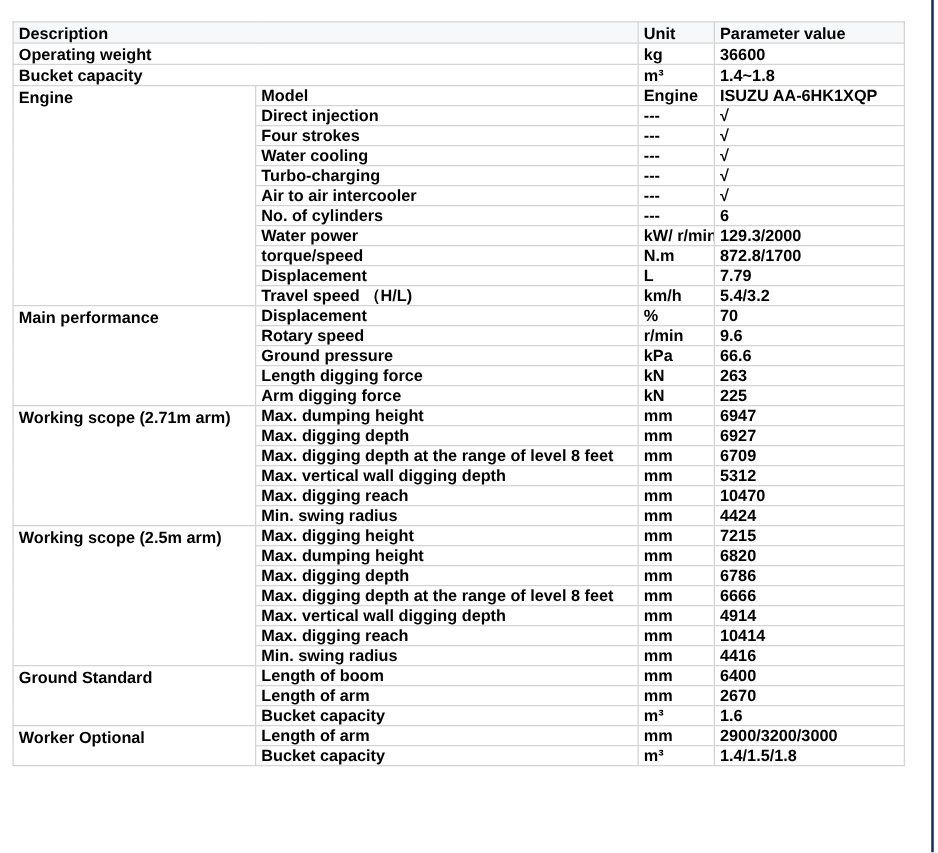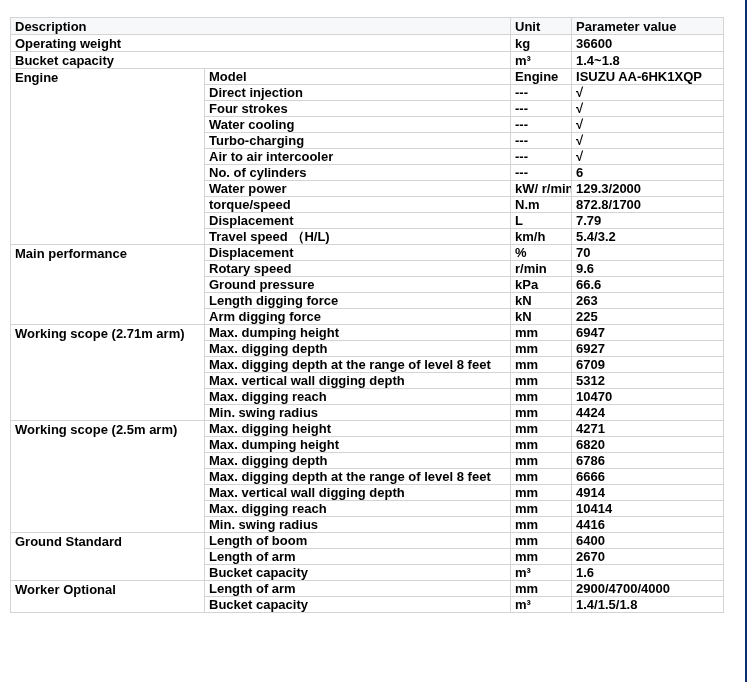--- a/index.html
+++ b/index.html
@@ -191,21 +191,21 @@
   <tr>
     <td class="c2">Min. swing radius</td>
     <td class="c3">mm</td>
     <td class="c4">4424</td>
   </tr>
 
   <tr>
     <td class="c1" rowspan="7">Working scope (2.5m arm)</td>
     <td class="c2">Max. digging height</td>
     <td class="c3">mm</td>
-    <td class="c4">4271</td>
+    <td class="c4">7215</td>
   </tr>
   <tr>
     <td class="c2">Max. dumping height</td>
     <td class="c3">mm</td>
     <td class="c4">6820</td>
   </tr>
   <tr>
     <td class="c2">Max. digging depth</td>
     <td class="c3">mm</td>
     <td class="c4">6786</td>
@@ -245,21 +245,21 @@
   <tr>
     <td class="c2">Bucket capacity</td>
     <td class="c3">m³</td>
     <td class="c4">1.6</td>
   </tr>
 
   <tr>
     <td class="c1" rowspan="2">Worker Optional</td>
     <td class="c2">Length of arm</td>
     <td class="c3">mm</td>
-    <td class="c4">2900/4700/4000</td>
+    <td class="c4">2900/3200/3000</td>
   </tr>
   <tr>
     <td class="c2">Bucket capacity</td>
     <td class="c3">m³</td>
     <td class="c4">1.4/1.5/1.8</td>
   </tr>
 </tbody>
   </table>
 
 <div class="right-line" style="background: rgb(11, 46, 110);"></div>

